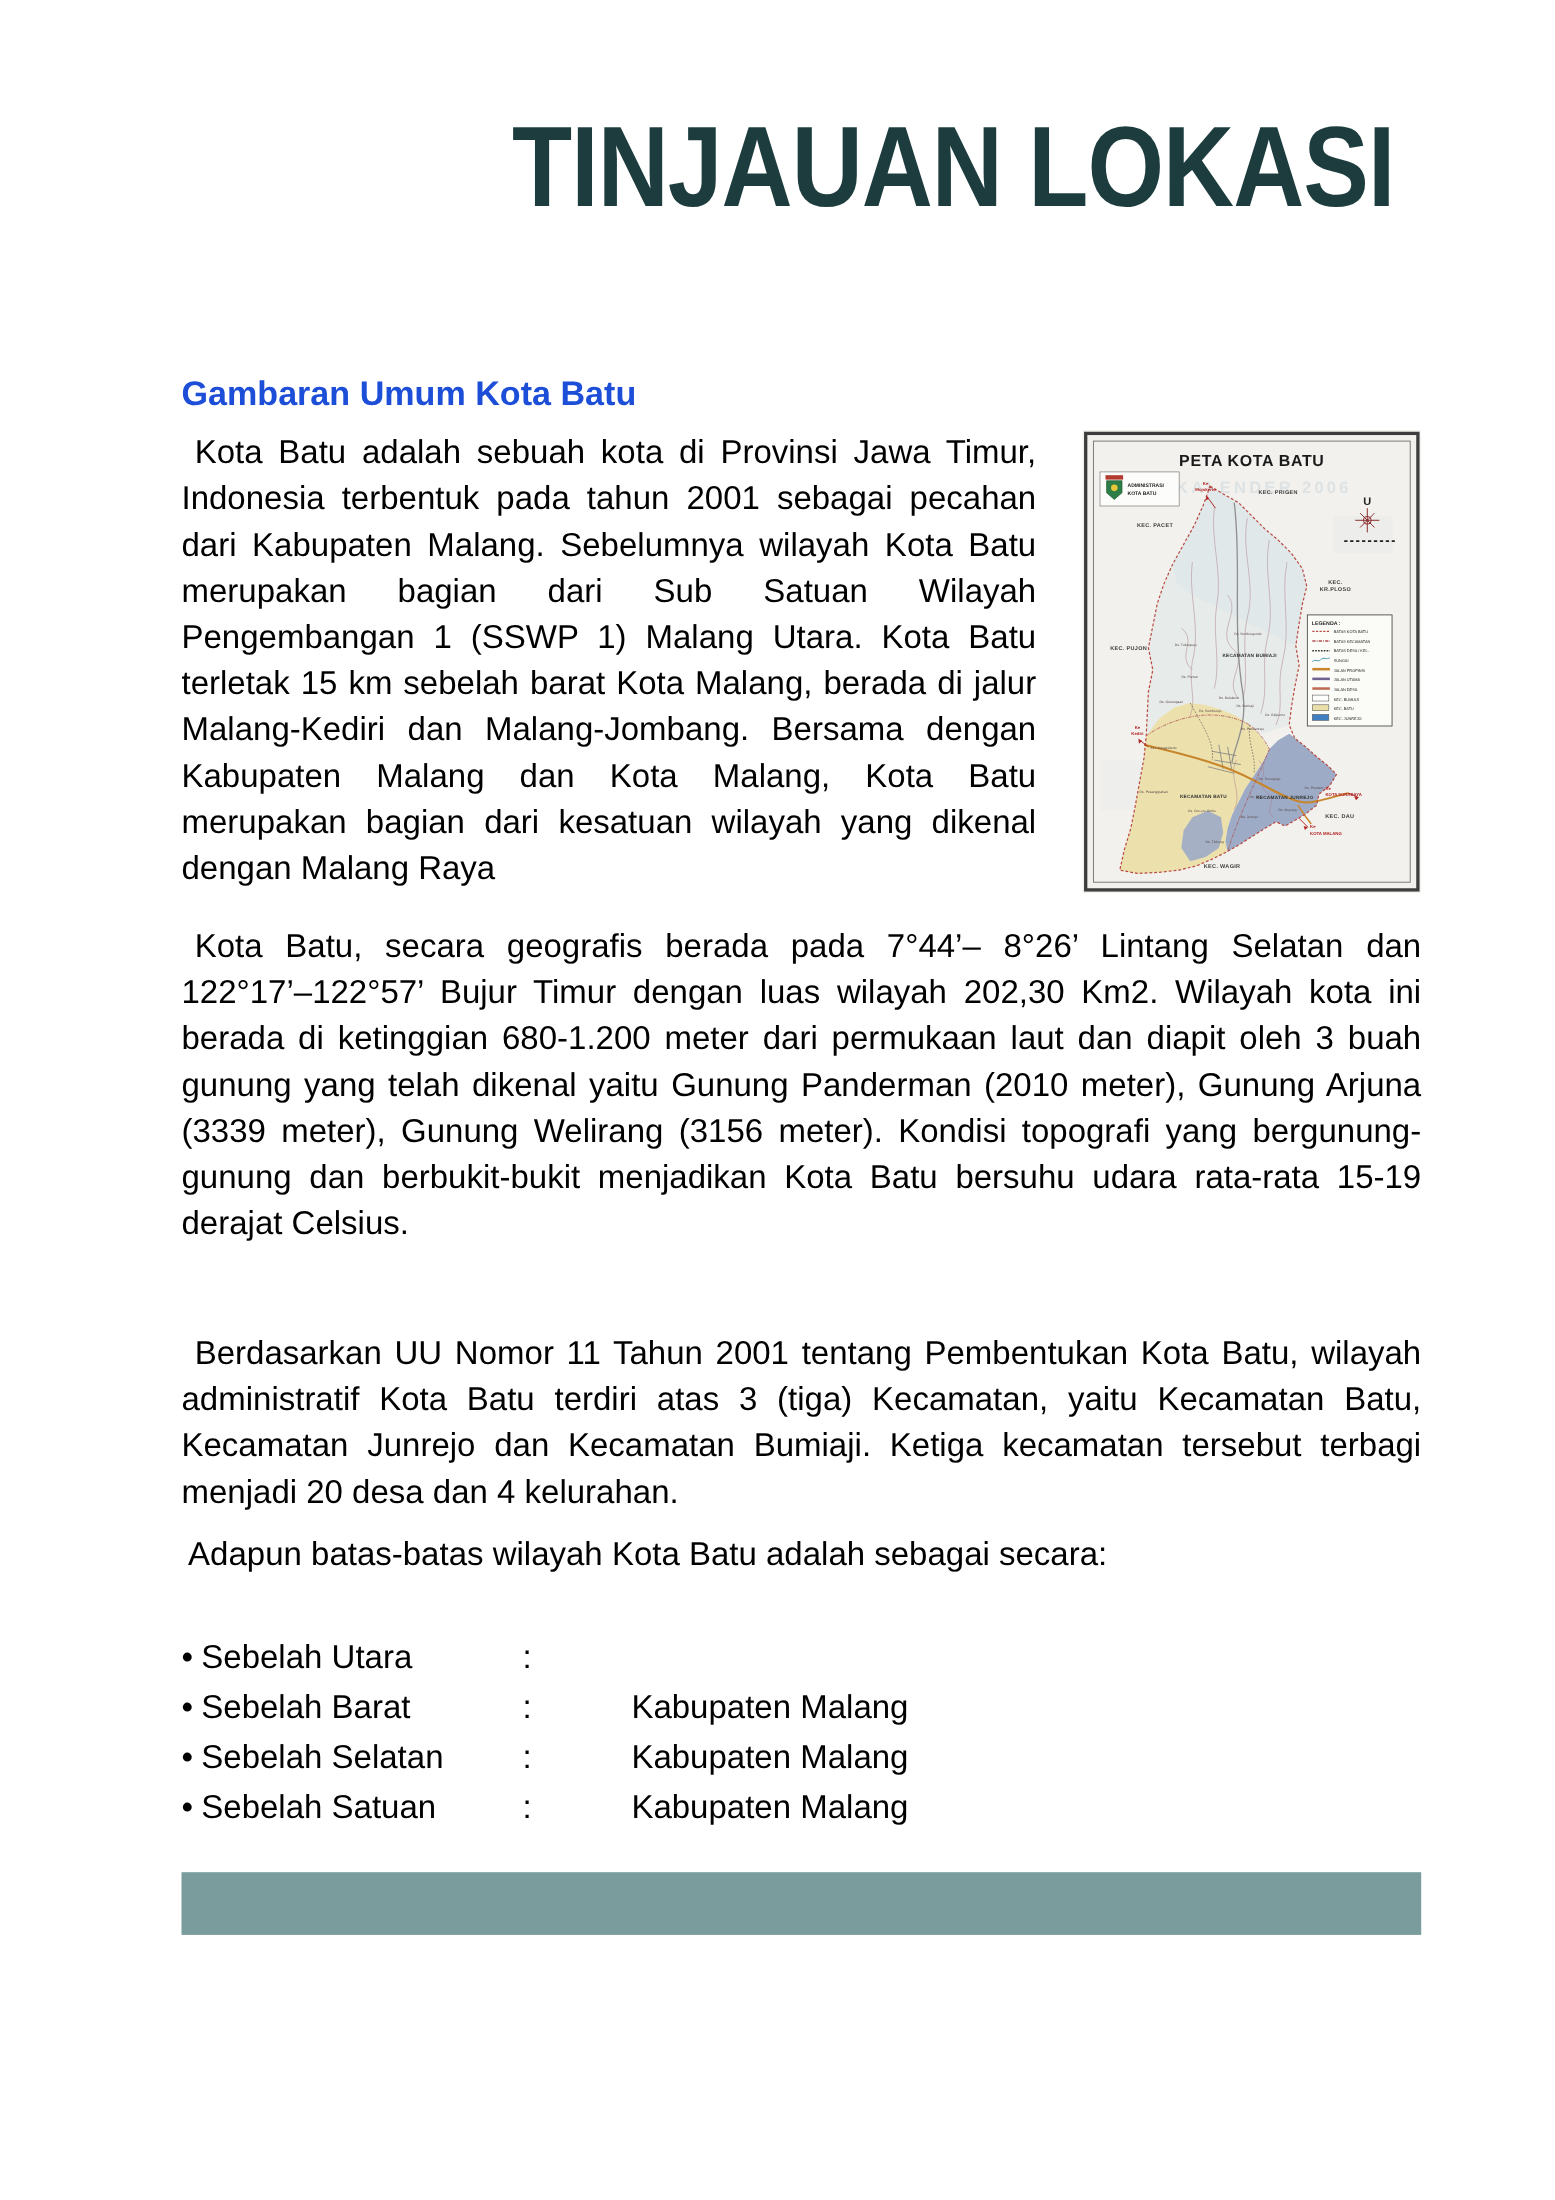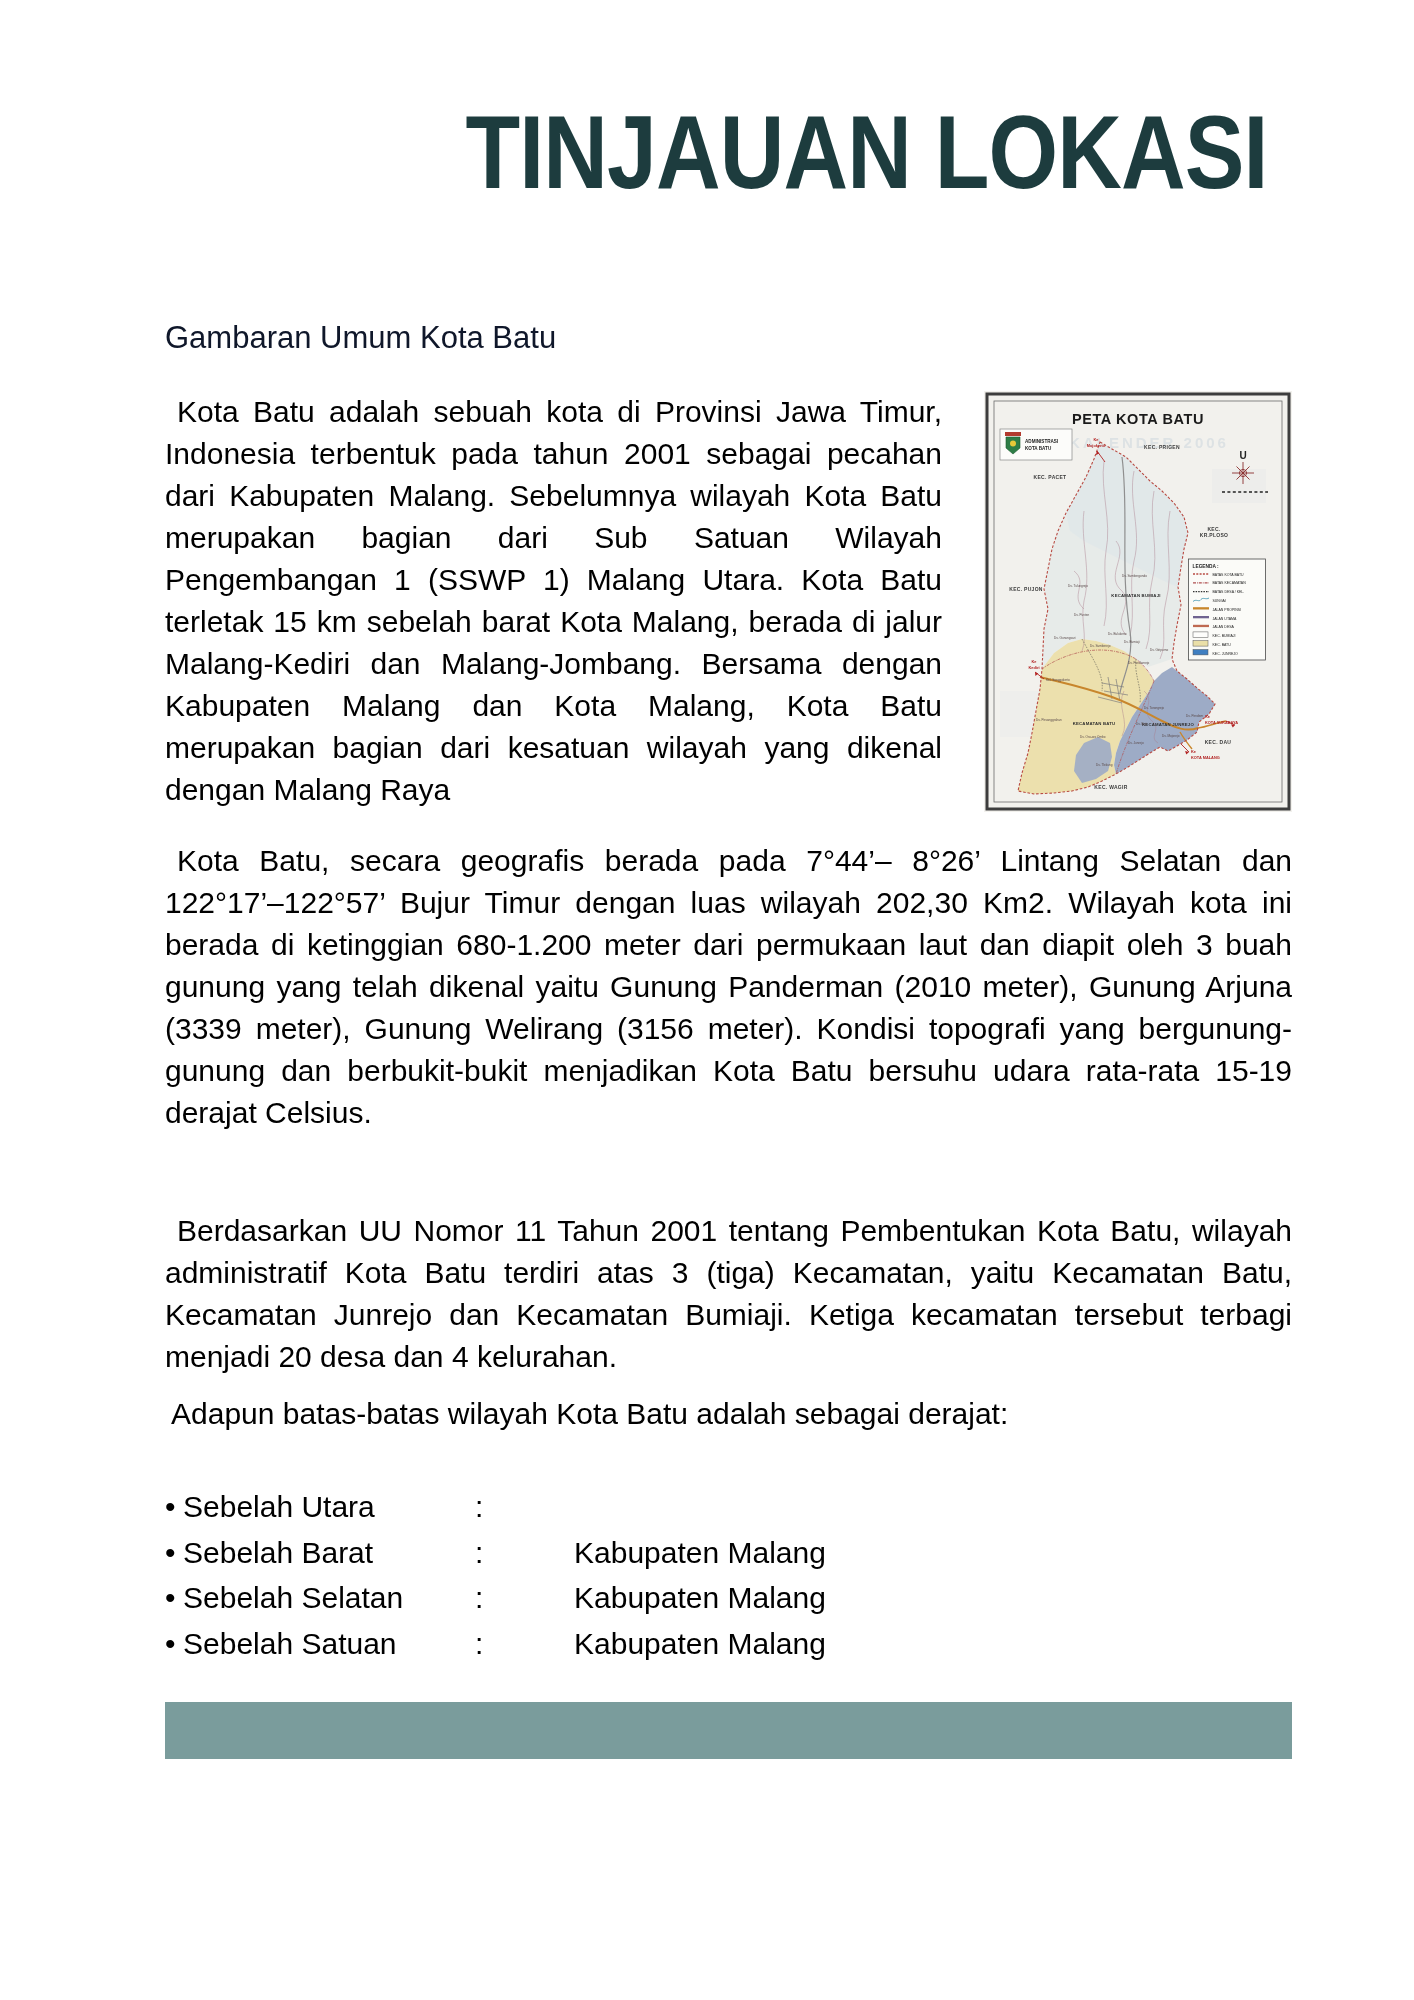--- a/index.html
+++ b/index.html
@@ -22,26 +22,26 @@
     font-weight:700;
     letter-spacing:-1px;
     line-height:1;
     color:#1d3c3e;
     white-space:nowrap;
     transform:scaleX(0.86);
     transform-origin:100% 50%;
   }
   .section-heading{
     position:absolute;
-    top:320px;
+    top:340px;
     left:165px;
     margin:0;
     font-size:31px;
-    font-weight:400;
-    color:#0f172a;
+    font-weight:700;
+    color:#1d4ed8;
   }
   .flow-block{
     position:absolute;
     left:165px;
     width:1127px;
     font-size:30px;
     line-height:42px;
     text-align:justify;
   }
   .flow-block p{margin:0;text-indent:12px;}
@@ -269,21 +269,21 @@
 
   <div class="flow-block block-p2">
     <p>Kota Batu, secara geografis berada pada 7°44’– 8°26’ Lintang Selatan dan 122°17’–122°57’ Bujur Timur dengan luas wilayah 202,30 Km2. Wilayah kota ini berada di ketinggian 680-1.200 meter dari permukaan laut dan diapit oleh 3 buah gunung yang telah dikenal yaitu Gunung Panderman (2010 meter), Gunung Arjuna (3339 meter), Gunung Welirang (3156 meter). Kondisi topografi yang bergunung-gunung dan berbukit-bukit menjadikan Kota Batu bersuhu udara rata-rata 15-19 derajat Celsius.</p>
   </div>
 
   <div class="flow-block block-p3">
     <p>Berdasarkan UU Nomor 11 Tahun 2001 tentang Pembentukan Kota Batu, wilayah administratif Kota Batu terdiri atas 3 (tiga) Kecamatan, yaitu Kecamatan Batu, Kecamatan Junrejo dan Kecamatan Bumiaji. Ketiga kecamatan tersebut terbagi menjadi 20 desa dan 4 kelurahan.</p>
   </div>
 
   <div class="flow-block block-p4">
-    <p>Adapun batas-batas wilayah Kota Batu adalah sebagai derajat:</p>
+    <p>Adapun batas-batas wilayah Kota Batu adalah sebagai secara:</p>
   </div>
 
   <div class="boundary-list">
     <div class="boundary-row">
       <span>•</span>
       <span>Sebelah Utara</span>
       <span>:</span>
     </div>
     <div class="boundary-row">
       <span>•</span>

